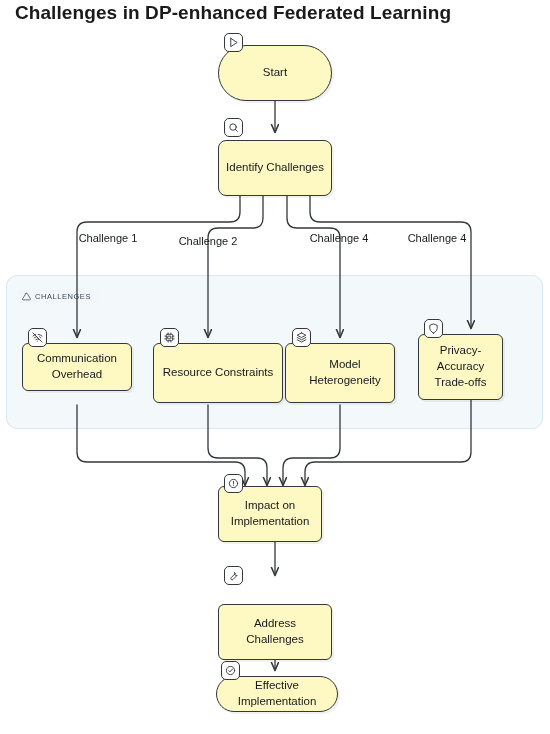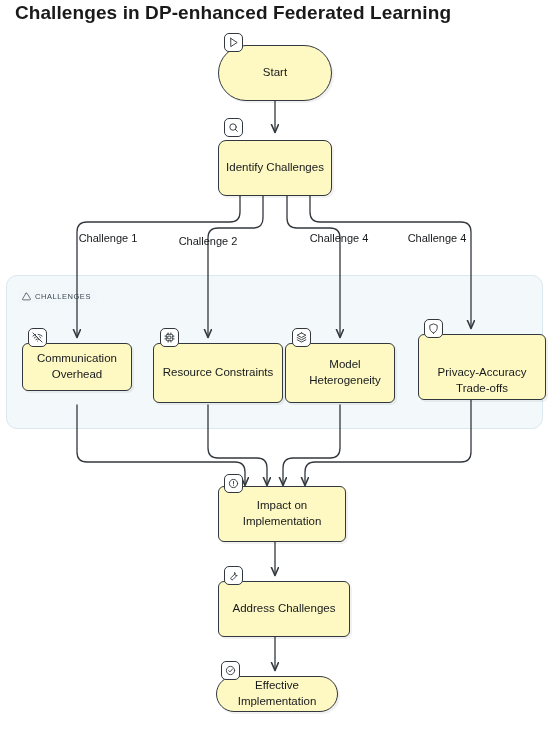--- a/index.html
+++ b/index.html
@@ -200,41 +200,41 @@
     <span class="node-label">Model Heterogeneity</span>
   </div>
   <div class="badge" style="left:292px; top:328px;">
     <svg width="11" height="11" viewBox="0 0 24 24" fill="none" stroke="#32383d" stroke-width="2" stroke-linecap="round" stroke-linejoin="round">
       <path d="m12 2 9.5 5-9.5 5L2.5 7 12 2z"></path>
         <path d="m2.5 12 9.5 5 9.5-5"></path>
       <path d="m2.5 17 9.5 5 9.5-5"></path>
     </svg>
   </div>
 
-  <div class="node rect" style="left:418px; top:334px; width:128px; height:66px;align-items:flex-end;">
+  <div class="node rect" style="left:418px; top:334px; width:85px; height:66px;">
     <span class="node-label">Privacy-Accuracy Trade-offs</span>
   </div>
   <div class="badge" style="left:424px; top:319px;">
     <svg width="11" height="11" viewBox="0 0 24 24" fill="none" stroke="#32383d" stroke-width="2" stroke-linecap="round" stroke-linejoin="round">
       <path d="M12 22s8-4 8-10V5l-8-3-8 3v7c0 6 8 10 8 10z"></path>
     </svg>
   </div>
 
-  <div class="node rect" style="left:218px; top:486px; width:128px; height:56px;">
+  <div class="node rect" style="left:218px; top:486px; width:104px; height:56px;">
     <span class="node-label">Impact on Implementation</span>
   </div>
   <div class="badge" style="left:224px; top:474px;">
     <svg width="11" height="11" viewBox="0 0 24 24" fill="none" stroke="#32383d" stroke-width="2" stroke-linecap="round" stroke-linejoin="round">
       <circle cx="12" cy="12" r="9"></circle>
         <line x1="12" y1="7.5" x2="12" y2="13"></line>
       <line x1="12" y1="16.5" x2="12.01" y2="16.5"></line>
     </svg>
   </div>
 
-  <div class="node rect" style="left:218px; top:581px; width:132px; height:56px;">
+  <div class="node rect" style="left:218px; top:604px; width:114px; height:56px;">
     <span class="node-label">Address Challenges</span>
   </div>
   <div class="badge" style="left:224px; top:566px;">
     <svg width="11" height="11" viewBox="0 0 24 24" fill="none" stroke="#32383d" stroke-width="2" stroke-linecap="round" stroke-linejoin="round">
       <path d="M14.7 6.3a4 4 0 0 0 5.3 5.3l-9 9a2.8 2.8 0 1 1-4-4l9-9a4 4 0 0 0-1.3-1.3z"></path>
     </svg>
   </div>
 
   <div class="node stadium" style="left:216px; top:676px; width:122px; height:36px;">
     <span class="node-label">Effective Implementation</span>

